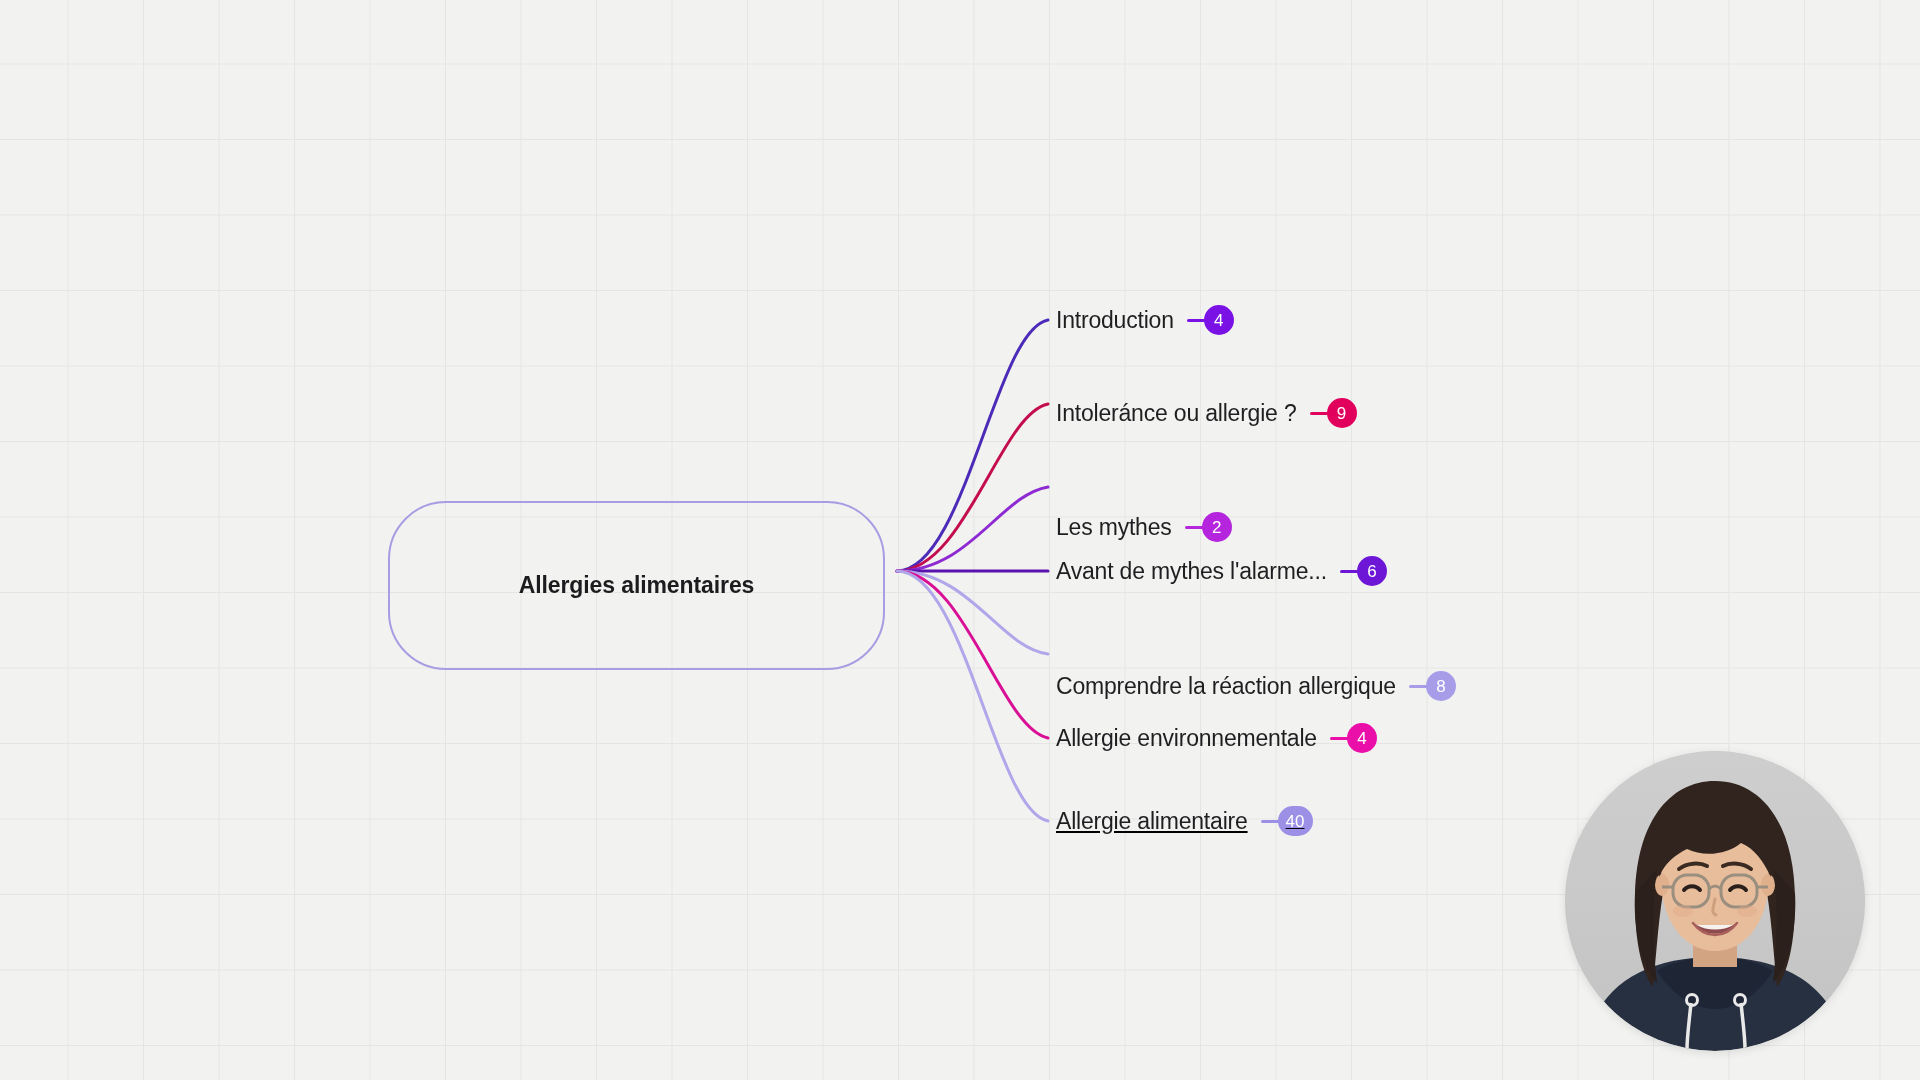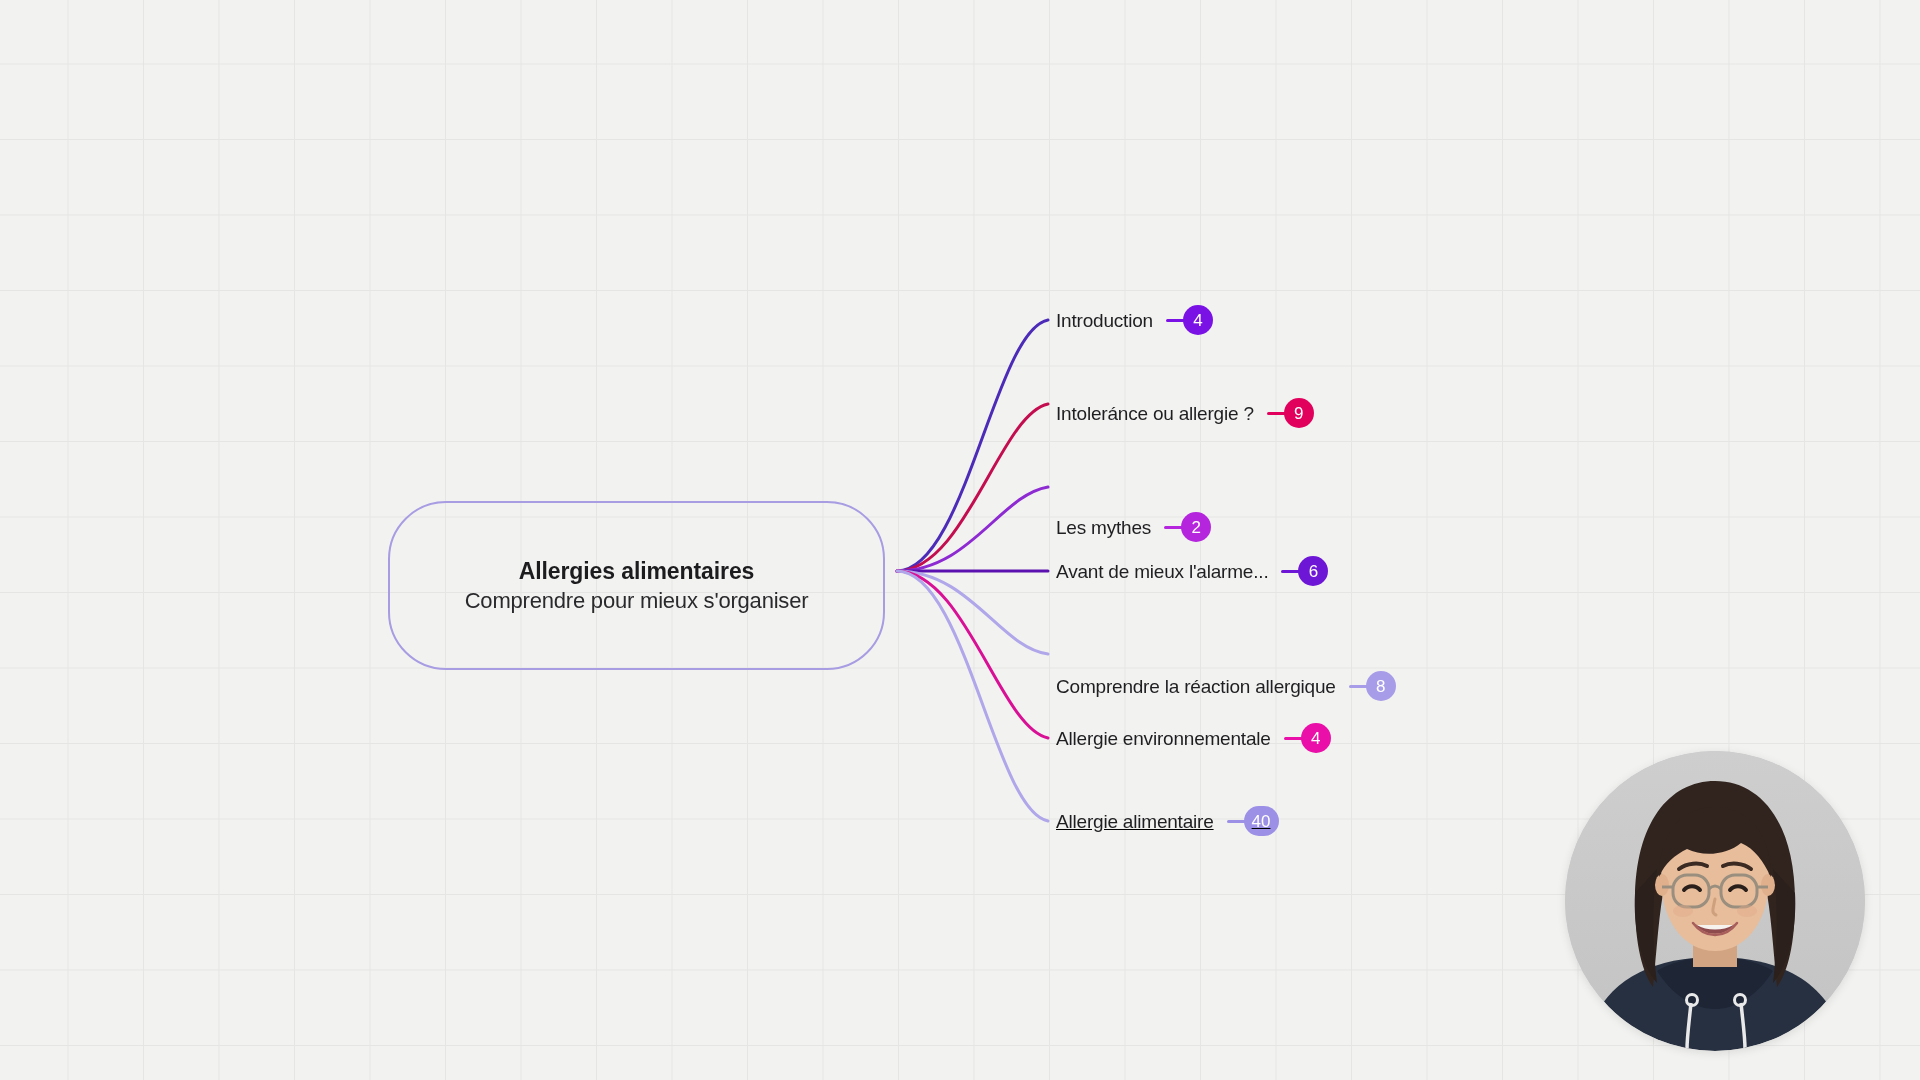--- a/index.html
+++ b/index.html
@@ -57,21 +57,21 @@
 
   
   .branch {
     position:absolute;
     display:flex;
     align-items:center;
     height:40px;
     white-space:nowrap;
   }
   .branch-label {
-    font-size:19px;
+    font-size:23px;
     font-weight:400;
     color:#1f1f21;
     letter-spacing:-0.2px;
     line-height:1;
   }
   .stub {
     width:20px;
     height:3px;
     border-radius:2px;
     margin-left:13px;
@@ -115,41 +115,40 @@
       <path d="M897,571 C970,571 1000,495 1048,487" stroke="#8e2ad2"></path>
       <path d="M897,571 L1048,571" stroke="#5b11b0"></path>
       <path d="M897,571 C970,571 1000,648 1048,654" stroke="#b0a6ea"></path>
       <path d="M897,571 C965,571 1000,728 1048,738" stroke="#d91095"></path>
       <path d="M897,571 C965,571 995,811 1048,821" stroke="#b0a6ea"></path>
     </g>
   </svg>
 
   <div id="center-node">
     <div id="center-title">Allergies alimentaires</div>
-    <div id="center-subtitle">Comprendre pour mieux s'organiser</div>
   </div>
 
   <div id="branch-host">
       <div class="branch" style="left: 1056px; top: 300px;">
         <span class="branch-label">Introduction</span>
         <span class="stub" style="background: rgb(122, 18, 230);"></span>
         <span class="badge" style="background: rgb(122, 18, 230);">4</span>
       </div>
       <div class="branch" style="left: 1056px; top: 384px; margin-top: 9px;">
         <span class="branch-label">Intoleránce ou allergie ?</span>
         <span class="stub" style="background: rgb(226, 0, 93);"></span>
         <span class="badge" style="background: rgb(226, 0, 93);">9</span>
       </div>
       <div class="branch" style="left: 1056px; top: 467px; margin-top: 40px;">
         <span class="branch-label">Les mythes</span>
         <span class="stub" style="background: rgb(181, 37, 221);"></span>
         <span class="badge" style="background: rgb(181, 37, 221);">2</span>
       </div>
       <div class="branch" style="left: 1056px; top: 551px;">
-        <span class="branch-label">Avant de mieux l'alarme...</span>
+        <span class="branch-label">Avant de mythes l'alarme...</span>
         <span class="stub" style="background: rgb(109, 22, 214);"></span>
         <span class="badge" style="background: rgb(109, 22, 214);">6</span>
       </div>
       <div class="branch" style="left: 1056px; top: 666px;">
         <span class="branch-label">Comprendre la réaction allergique</span>
         <span class="stub" style="background: rgb(167, 156, 232);"></span>
         <span class="badge" style="background: rgb(167, 156, 232);">8</span>
       </div>
       <div class="branch" style="left: 1056px; top: 718px;">
         <span class="branch-label">Allergie environnementale</span>

